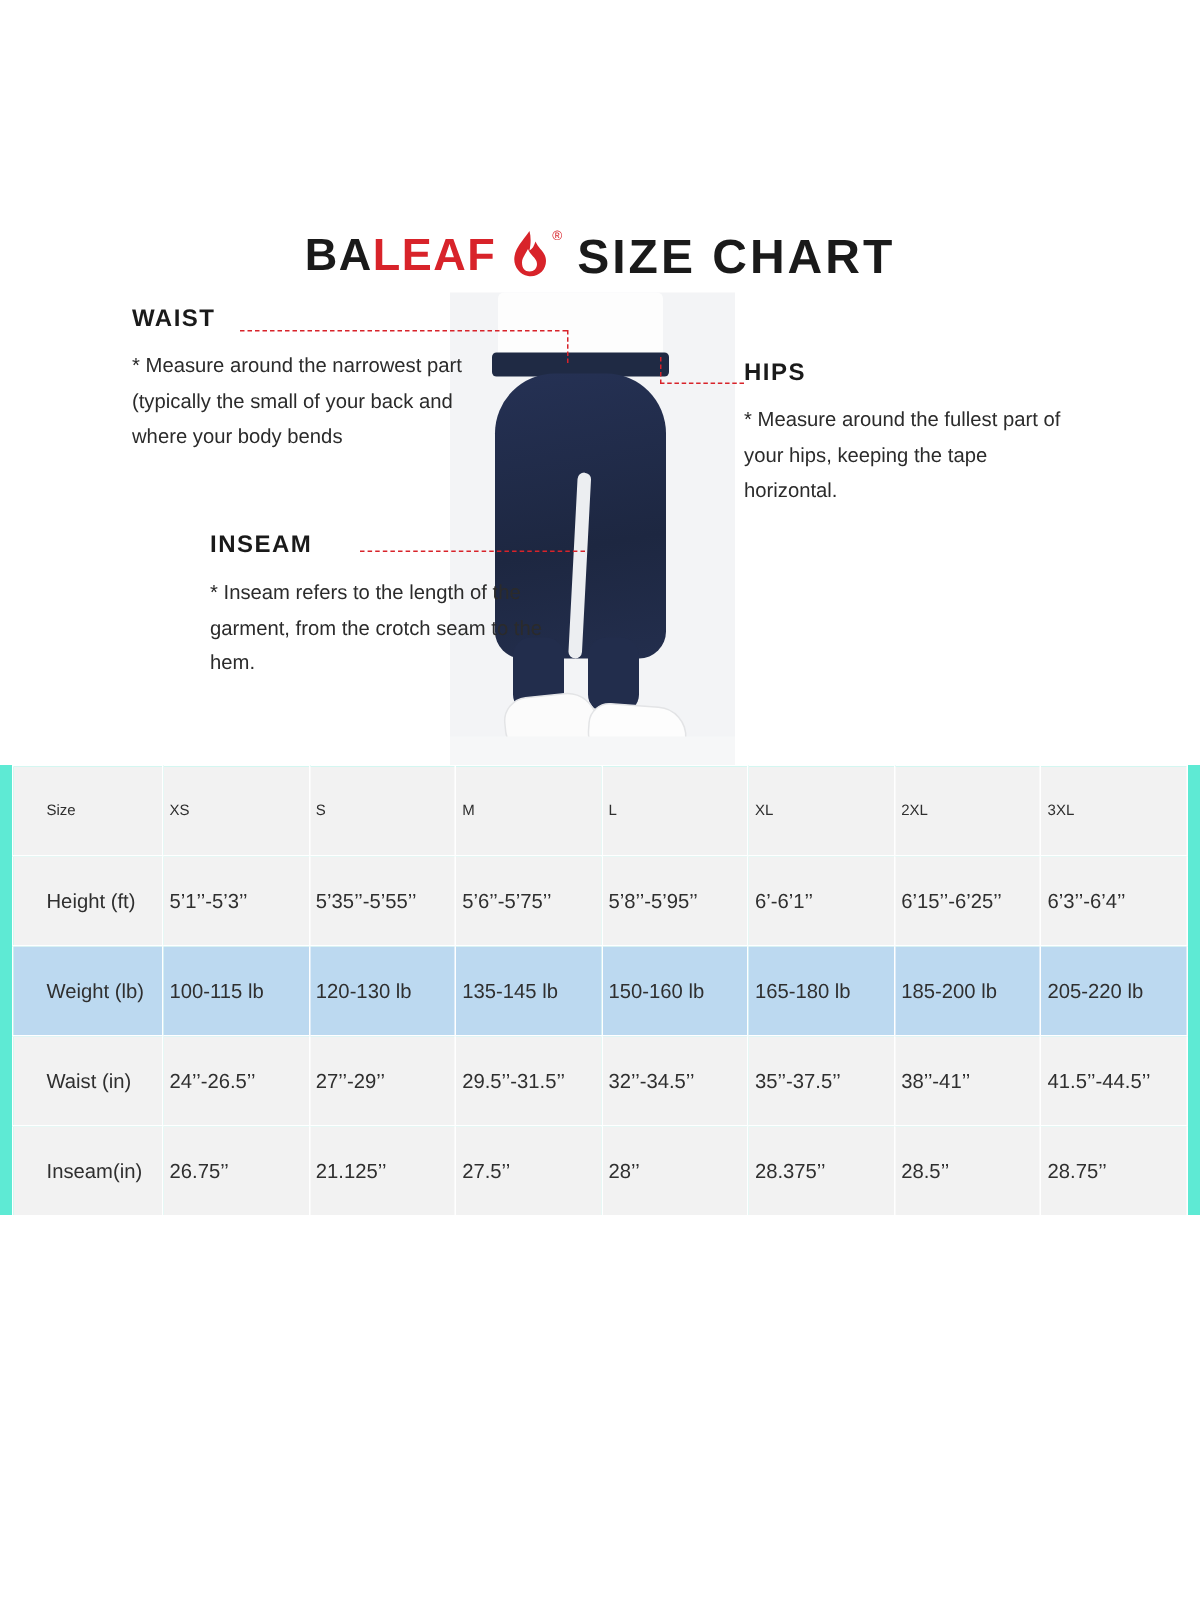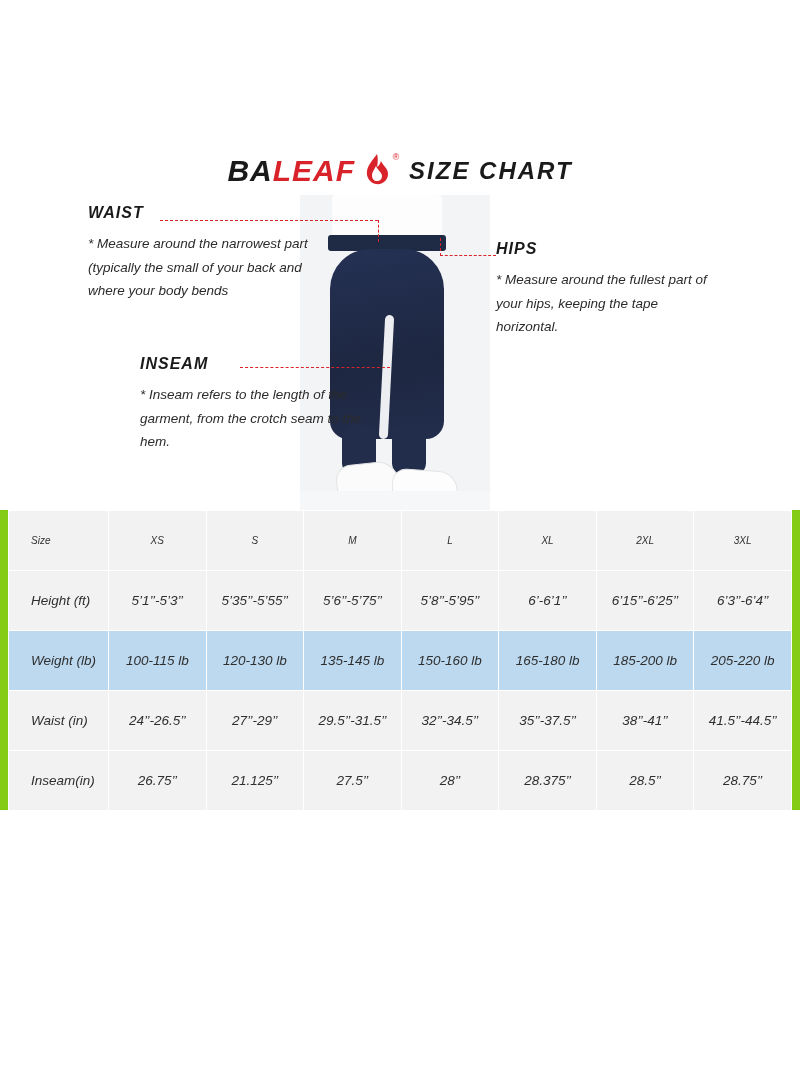--- a/index.html
+++ b/index.html
@@ -8,23 +8,22 @@
     padding: 0;
     width: 800px;
     height: 1067px;
     background: #ffffff;
     font-family: "Liberation Sans", sans-serif;
   }
   .page {
     position: relative;
     width: 800px;
     height: 810px;
-    background: #84cc16;
+    background: #5eead4;
     overflow: hidden;
-    font-style: italic;
   }
 
   
   .hero {
     position: relative;
     width: 800px;
     height: 510px;
     background: #ffffff;
   }
 
@@ -56,21 +55,21 @@
   }
   .reg-mark {
     position: absolute;
     top: 2px;
     right: -2px;
     font-size: 9px;
     color: #d8232a;
   }
   .chart-title {
     display: inline-block;
-    font-size: 24px;
+    font-size: 32px;
     font-weight: 700;
     letter-spacing: 2px;
     color: #1a1a1a;
     vertical-align: middle;
     margin-left: 10px;
   }
 
   
   .model {
     position: absolute;
@@ -209,21 +208,21 @@
     top: 510px;
     width: 784px;
   }
   table.size-chart {
     border-collapse: collapse;
     width: 784px;
     table-layout: fixed;
   }
   table.size-chart td {
     height: 60px;
-    text-align: center;
+    text-align: left;
     vertical-align: middle;
     font-size: 13.5px;
     color: #2f2f2f;
     border: 1px solid #ffffff;
     padding: 2px 4px;
     word-break: keep-all;
   }
   table.size-chart tr.row-grey td { background: #f2f2f2; }
   table.size-chart tr.row-blue td { background: #bcd9f0; }
   table.size-chart td.label-cell {

